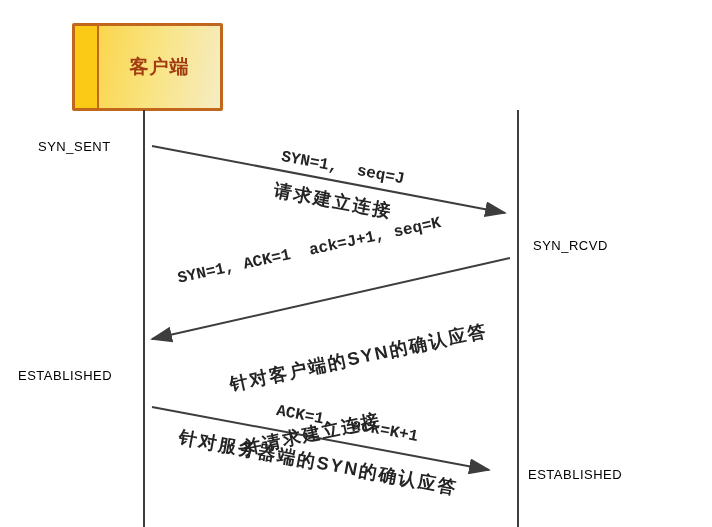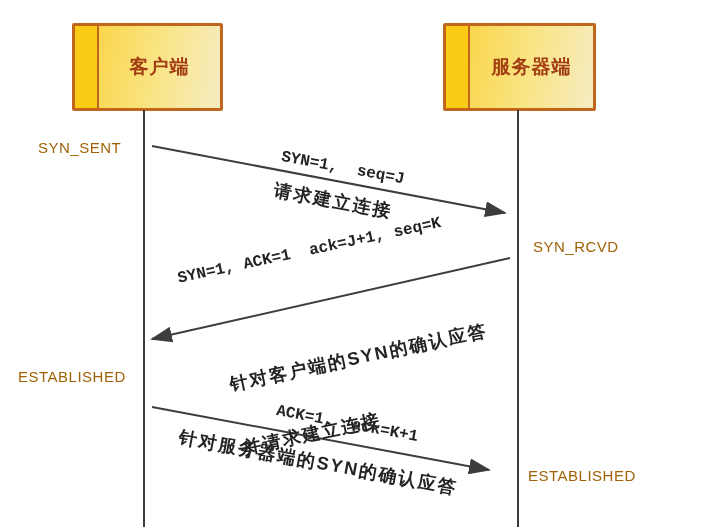--- a/index.html
+++ b/index.html
@@ -18,21 +18,21 @@
   .actor-stripe{width:22px;border-right:2px solid #c1671d;background:#fbca16;}
   .actor-label{
     flex:1;display:flex;align-items:center;justify-content:center;
     font-weight:bold;font-size:19px;color:#a23c12;letter-spacing:1px;white-space:nowrap;
   }
   
   .lifeline{position:absolute;top:110px;width:2px;height:417px;background:#3d3d3d;}
   .lifeline.client{left:143px;}
   .lifeline.server{left:517px;}
   
-  .state-label{position:absolute;font-size:15px;color:#a16207;letter-spacing:.5px;white-space:nowrap;}
+  .state-label{position:absolute;font-size:13px;color:#000000;letter-spacing:.5px;white-space:nowrap;}
   #state-syn-sent{left:38px;top:139px;}
   #state-syn-rcvd{left:533px;top:238px;}
   #state-est-client{left:18px;top:368px;}
   #state-est-server{left:528px;top:467px;}
   
   .msg-params{
     position:absolute;transform-origin:0 0;white-space:pre;
     font-family:"Liberation Mono","DejaVu Sans Mono",monospace;
     font-weight:bold;font-size:16px;color:#242424;
   }
@@ -52,24 +52,20 @@
 </head>
 <body>
 
 <div class="stage">
 
   <div class="actor-box client">
     <div class="actor-stripe"></div>
     <div class="actor-label">客户端</div>
   </div>
 
-  <div class="actor-box server">
-    <div class="actor-stripe"></div>
-    <div class="actor-label">服务器端</div>
-  </div>
 
   <div class="lifeline client"></div>
   <div class="lifeline server"></div>
 
   <svg class="arrows" width="712" height="527" viewBox="0 0 712 527">
     <defs>
       <marker id="arrowhead" markerUnits="userSpaceOnUse" markerWidth="22" markerHeight="16" refX="20" refY="8" orient="auto">
         <path d="M0,0 L22,8 L0,16 Z" fill="#3d3d3d"></path>
       </marker>
     </defs>

